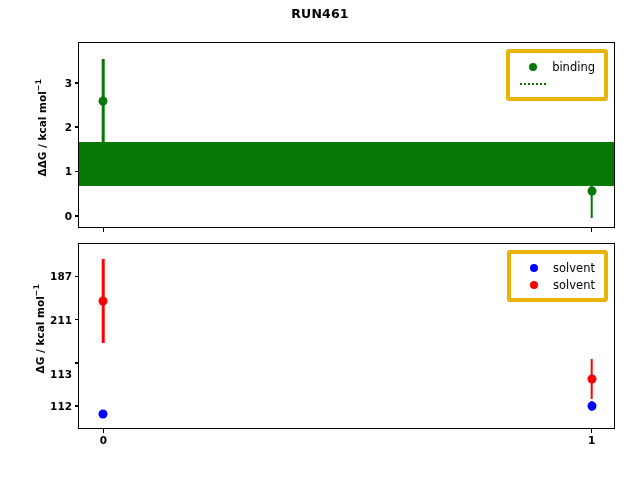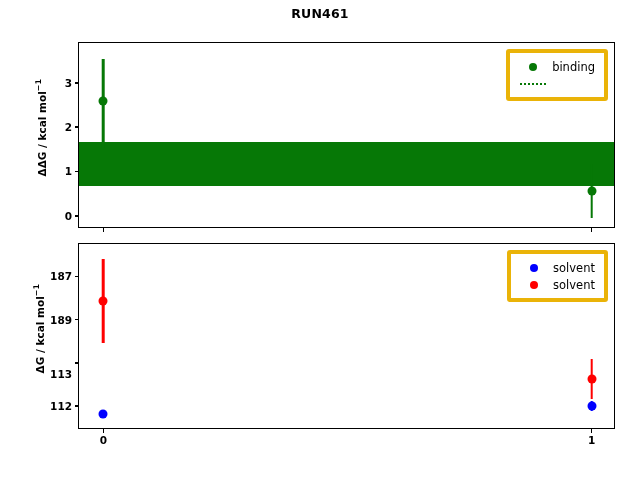--- a/index.html
+++ b/index.html
@@ -254,21 +254,21 @@
         <div class="marker" style="left: 24.4091px; top: 56.6651px; background: rgb(255, 0, 0);"></div>
         <div class="marker" style="left: 512.591px; top: 134.958px; background: rgb(255, 0, 0);"></div>
       </div>
 
     <div id="ticks-bottom-y">
         <div class="ytick" style="top: 161.409px;"></div>
         <div class="yticklabel" style="top: 162.209px;">112</div>
         <div class="ytick" style="top: 118.153px;"></div>
         <div class="yticklabel" style="top: 130px;">113</div>
         <div class="ytick" style="top: 74.8977px;"></div>
-        <div class="yticklabel" style="top: 75.6977px;">189</div>
+        <div class="yticklabel" style="top: 75.6977px;">211</div>
         <div class="ytick" style="top: 31.6419px;"></div>
         <div class="yticklabel" style="top: 32.4419px;">187</div>
       </div>
     <div id="ticks-bottom-x">
         <div class="xtick" style="left: 23.6091px;"></div>
         <div class="xticklabel" style="left: 24.4091px;">0</div>
         <div class="xtick" style="left: 511.791px;"></div>
         <div class="xticklabel" style="left: 512.591px;">1</div>
       </div>
 

